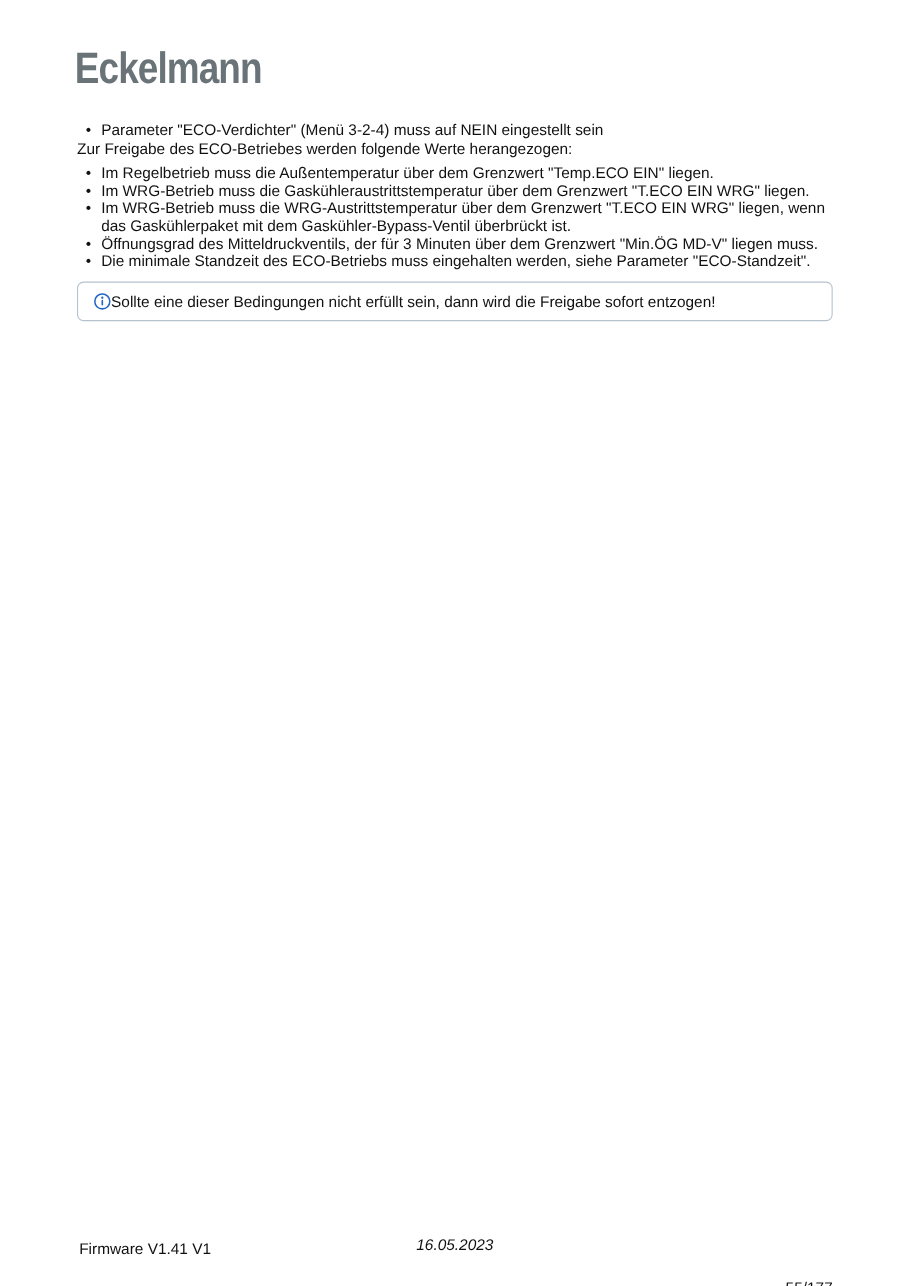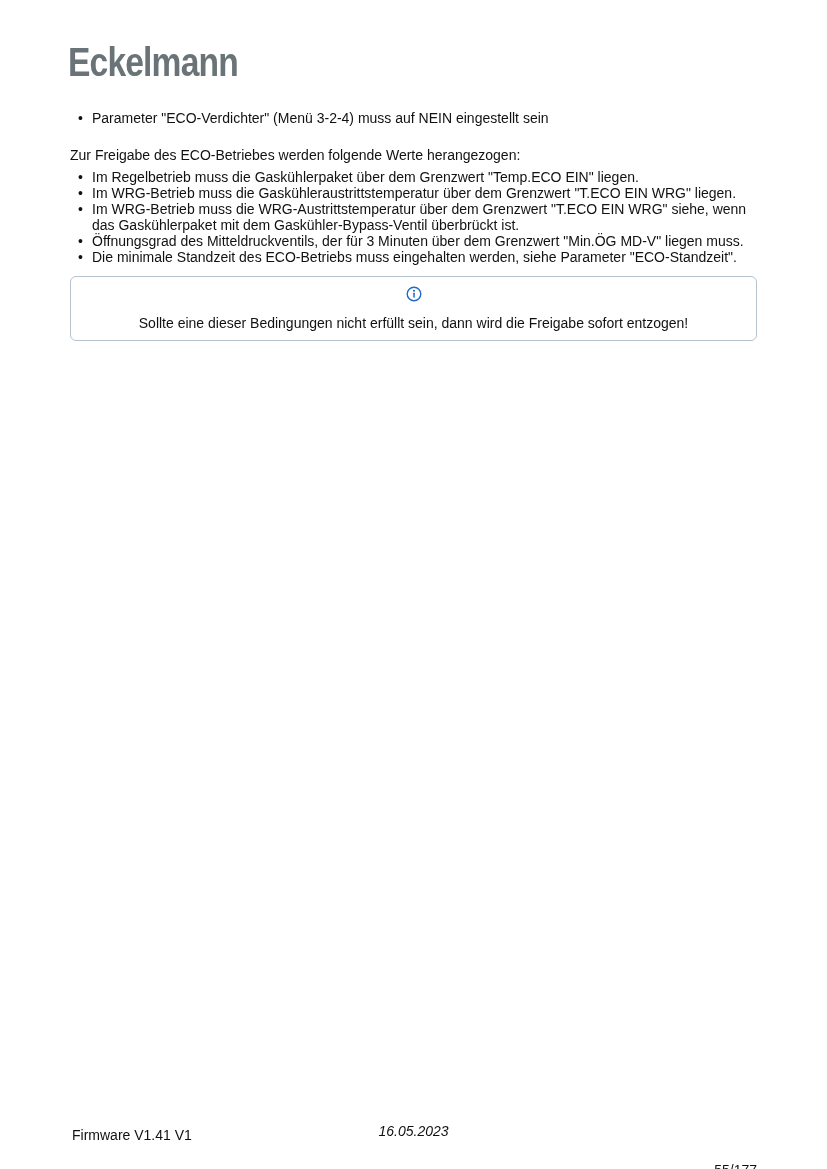--- a/index.html
+++ b/index.html
@@ -47,35 +47,33 @@
     margin-left: 8px;
     flex: 0 0 14px;
     text-align: left;
   }
   .li .txt { flex: 1; }
 
   .heading {
     font-weight: bold;
     margin-top: 8px;
   }
-  .lead { margin-top: 21px; }
+  .lead { margin-top: 1px; }
   .bullet-list { margin-top: 6px; }
 
   
   .note {
     margin-top: 11px;
     border: 1px solid #b6c2ce;
     border-radius: 6px;
     background: #ffffff;
     min-height: 36px;
     display: flex;
     align-items: center;
-    gap: 13px;
     padding: 9px 14px;
-    flex-direction: column;
   }
   .note-icon {
     flex: 0 0 16px;
     width: 16px;
     height: 16px;
     display: block;
   }
 
   
   .footer {
@@ -102,29 +100,29 @@
     <span class="dot">•</span>
     <span class="txt">Parameter "ECO-Verdichter" (Menü 3-2-4) muss auf NEIN eingestellt sein</span>
   </div>
 
 
   <div class="lead">Zur Freigabe des ECO-Betriebes werden folgende Werte herangezogen:</div>
 
   <div class="bullet-list">
     <div class="li">
       <span class="dot">•</span>
-      <span class="txt">Im Regelbetrieb muss die Gaskühlerpaket über dem Grenzwert "Temp.ECO EIN" liegen.</span>
+      <span class="txt">Im Regelbetrieb muss die Außentemperatur über dem Grenzwert "Temp.ECO EIN" liegen.</span>
     </div>
     <div class="li">
       <span class="dot">•</span>
       <span class="txt">Im WRG-Betrieb muss die Gaskühleraustrittstemperatur über dem Grenzwert "T.ECO EIN WRG" liegen.</span>
     </div>
     <div class="li">
       <span class="dot">•</span>
-      <span class="txt">Im WRG-Betrieb muss die WRG-Austrittstemperatur über dem Grenzwert "T.ECO EIN WRG" siehe, wenn das Gaskühlerpaket mit dem Gaskühler-Bypass-Ventil überbrückt ist.</span>
+      <span class="txt">Im WRG-Betrieb muss die WRG-Austrittstemperatur über dem Grenzwert "T.ECO EIN WRG" liegen, wenn das Gaskühlerpaket mit dem Gaskühler-Bypass-Ventil überbrückt ist.</span>
     </div>
     <div class="li">
       <span class="dot">•</span>
       <span class="txt">Öffnungsgrad des Mitteldruckventils, der für 3 Minuten über dem Grenzwert "Min.ÖG MD-V" liegen muss.</span>
     </div>
     <div class="li">
       <span class="dot">•</span>
       <span class="txt">Die minimale Standzeit des ECO-Betriebs muss eingehalten werden, siehe Parameter "ECO-Standzeit".</span>
     </div>
   </div>

